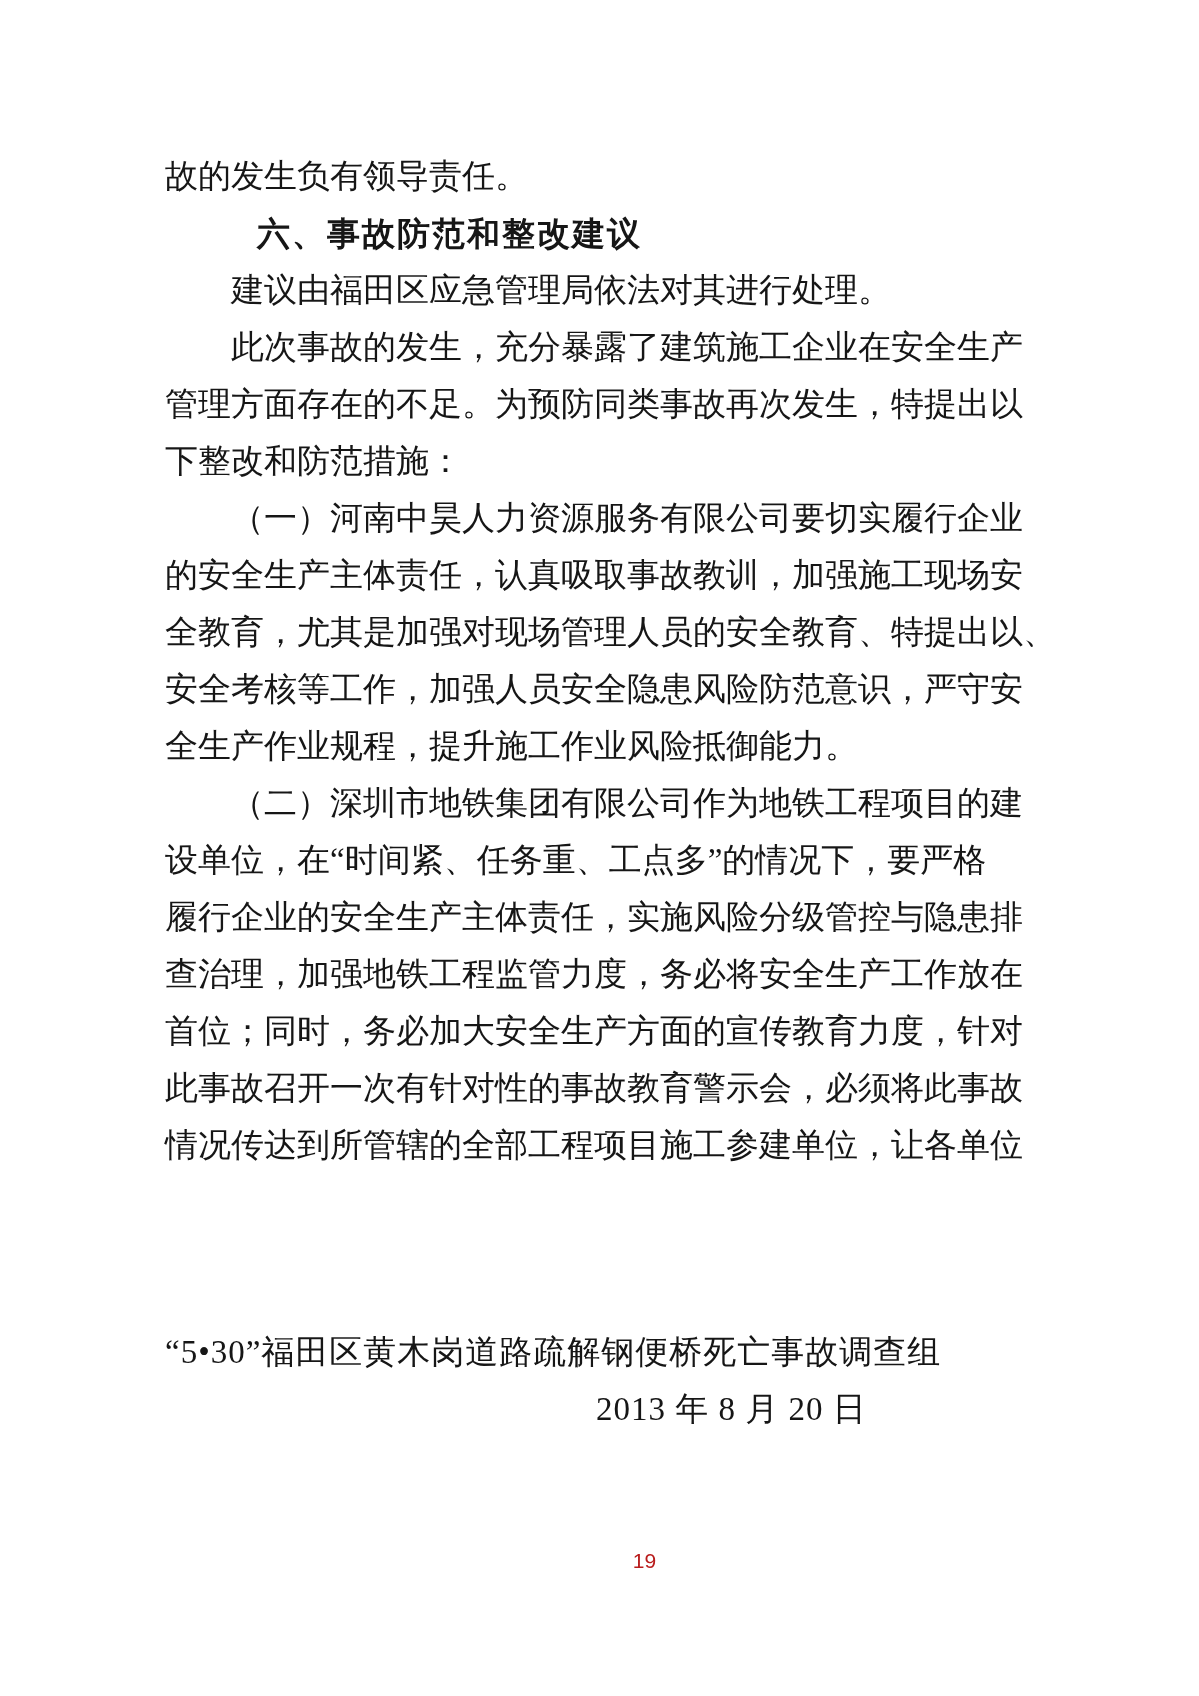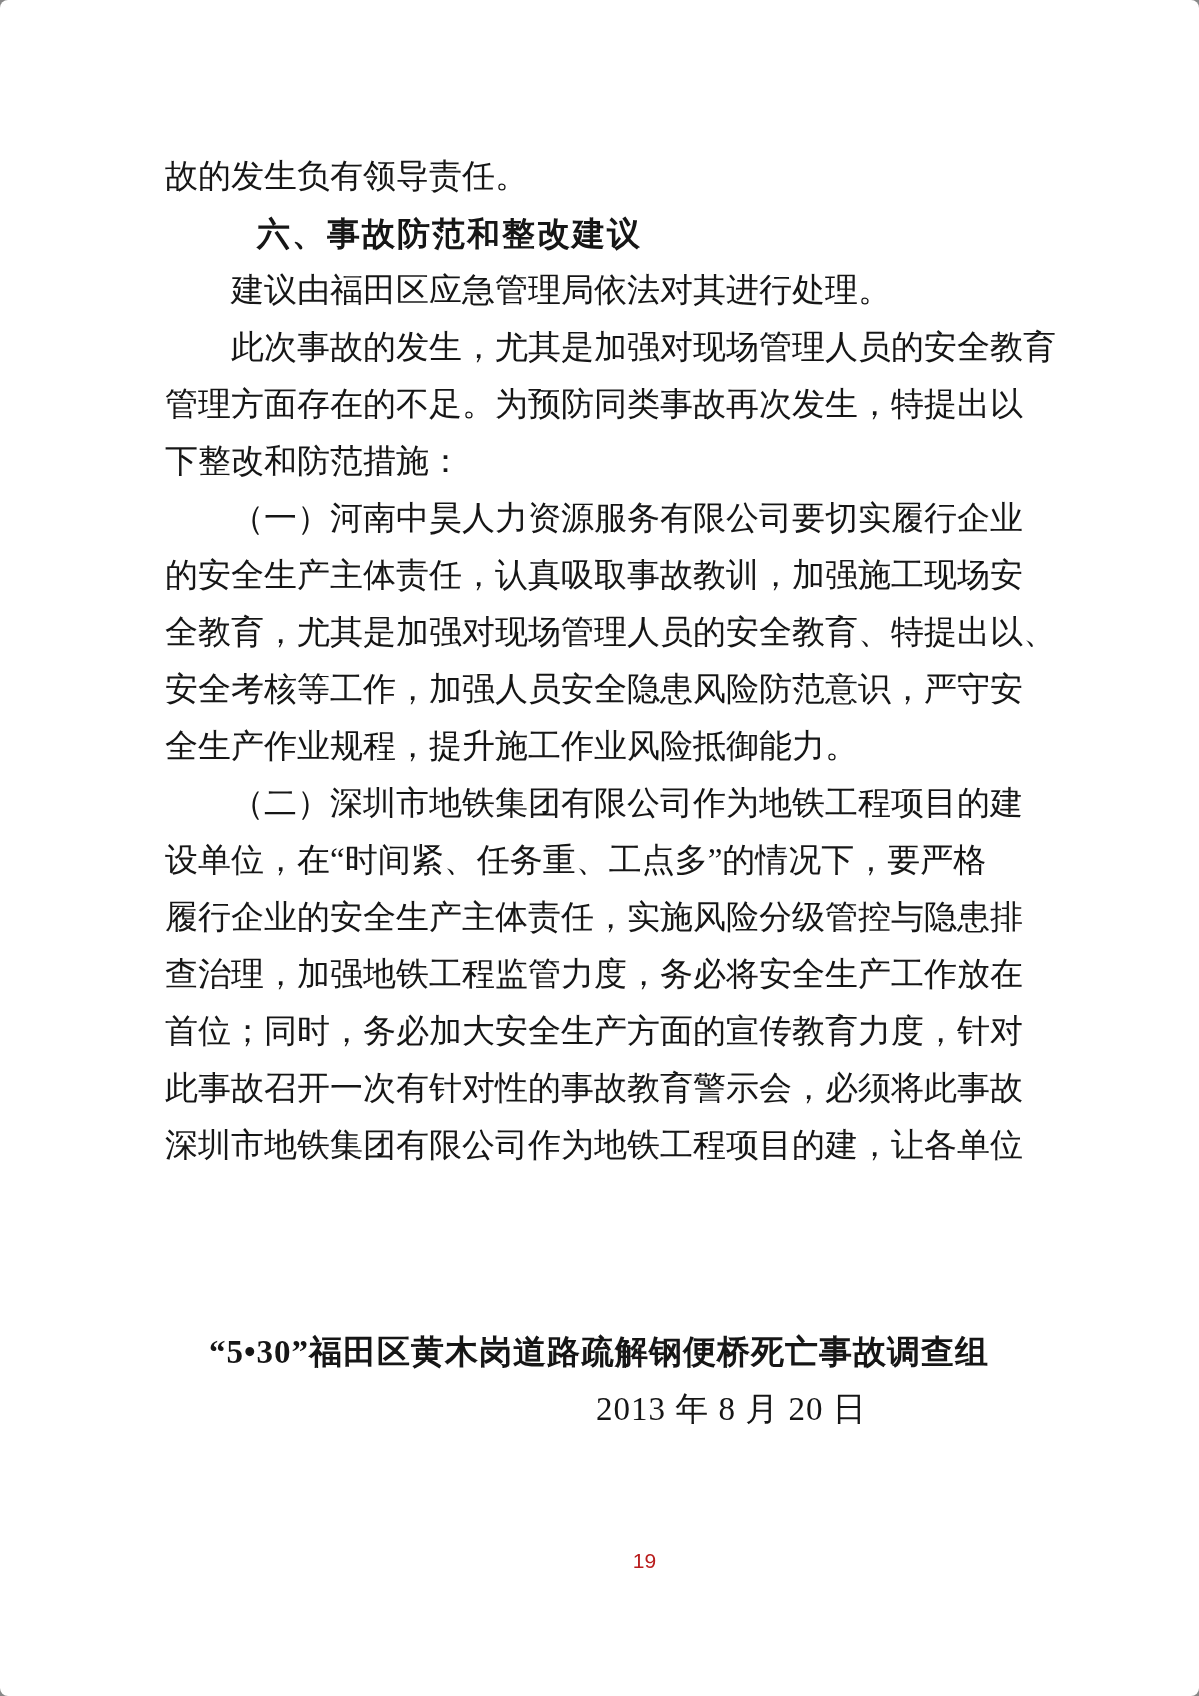--- a/index.html
+++ b/index.html
@@ -9,21 +9,20 @@
   }
   .page {
     position: relative;
     width: 1199px;
     height: 1696px;
     margin: 0 auto;
     background: #ffffff;
     color: #161616;
     font-family: "Liberation Serif", "DejaVu Serif", serif;
     overflow: hidden;
-    border-radius: 8px;
   }
   .doc-body {
     position: absolute;
     left: 165px;
     top: 148px;
     width: 858px;
     font-size: 33px;
     line-height: 57px;
   }
   .body-line {
@@ -41,24 +40,22 @@
   }
   .signature-block {
     position: absolute;
     left: 165px;
     top: 1324px;
     width: 858px;
     font-size: 33px;
     line-height: 57px;
   }
   .signature-line {
-    margin-left: 44px;
     white-space: nowrap;
     letter-spacing: 1px;
-    font-weight: bold;
   }
   .date-line {
     margin-left: 431px;
     white-space: nowrap;
     letter-spacing: 1px;
   }
   .page-footer {
     position: absolute;
     left: 0;
     top: 1549px;
@@ -74,35 +71,35 @@
 </head>
 <body>
 
 <div class="page">
 
   <div class="doc-body">
 
   <div class="body-line">故的发生负有领导责任。</div>
       <div class="body-line indent heading">六、事故防范和整改建议</div>
       <div class="body-line indent">建议由福田区应急管理局依法对其进行处理。</div>
-      <div class="body-line indent">此次事故的发生，尤其是加强对现场管理人员的安全教育</div>
+      <div class="body-line indent">此次事故的发生，充分暴露了建筑施工企业在安全生产</div>
       <div class="body-line">管理方面存在的不足。为预防同类事故再次发生，特提出以</div>
       <div class="body-line">下整改和防范措施：</div>
       <div class="body-line indent">（一）河南中昊人力资源服务有限公司要切实履行企业</div>
       <div class="body-line">的安全生产主体责任，认真吸取事故教训，加强施工现场安</div>
       <div class="body-line">全教育，尤其是加强对现场管理人员的安全教育、特提出以、</div>
       <div class="body-line">安全考核等工作，加强人员安全隐患风险防范意识，严守安</div>
       <div class="body-line">全生产作业规程，提升施工作业风险抵御能力。</div>
       <div class="body-line indent">（二）深圳市地铁集团有限公司作为地铁工程项目的建</div>
       <div class="body-line">设单位，在“时间紧、任务重、工点多”的情况下，要严格</div>
       <div class="body-line">履行企业的安全生产主体责任，实施风险分级管控与隐患排</div>
       <div class="body-line">查治理，加强地铁工程监管力度，务必将安全生产工作放在</div>
       <div class="body-line">首位；同时，务必加大安全生产方面的宣传教育力度，针对</div>
       <div class="body-line">此事故召开一次有针对性的事故教育警示会，必须将此事故</div>
-      <div class="body-line">深圳市地铁集团有限公司作为地铁工程项目的建，让各单位</div>
+      <div class="body-line">情况传达到所管辖的全部工程项目施工参建单位，让各单位</div>
     </div>
 
   <div class="signature-block">
     <div class="signature-line">“5•30”福田区黄木岗道路疏解钢便桥死亡事故调查组</div>
     <div class="date-line">2013 年 8 月 20 日</div>
   </div>
 
   <div class="page-footer">19</div>
 
 </div>

